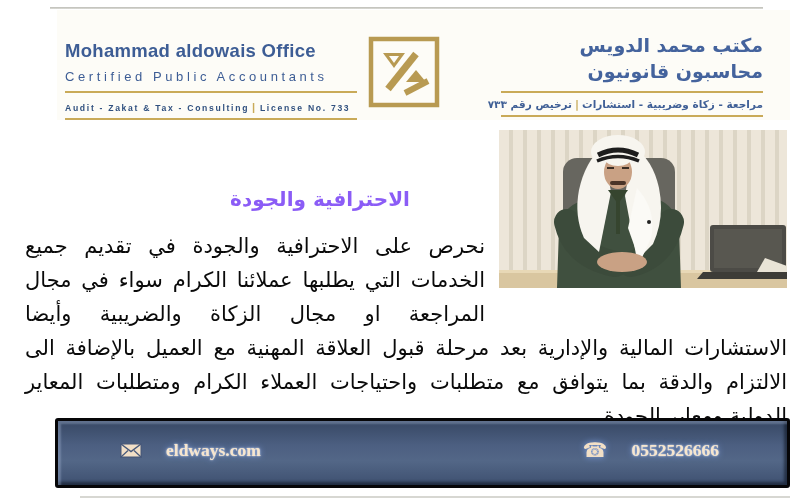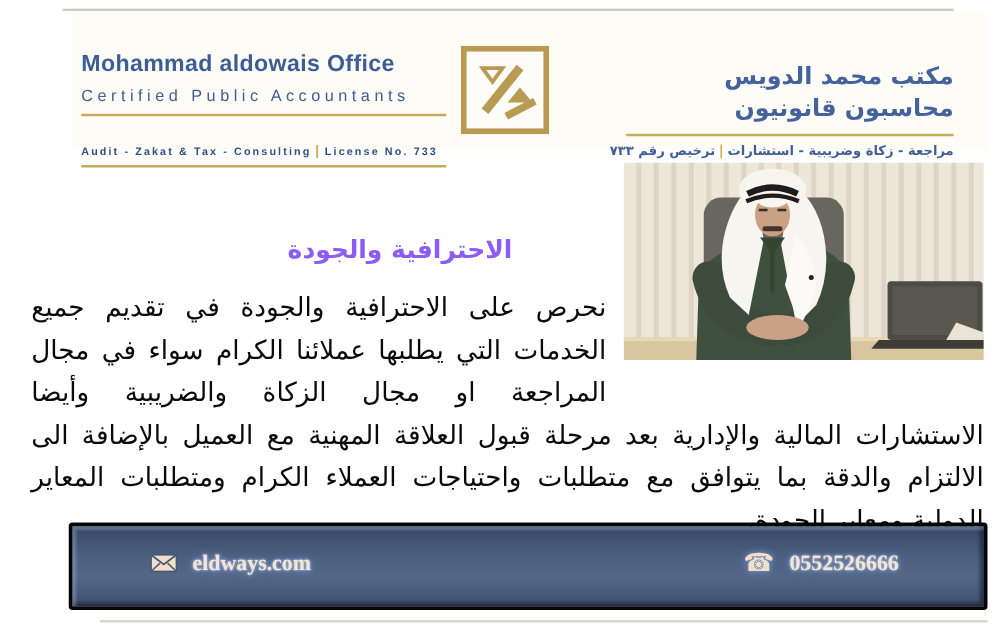--- a/index.html
+++ b/index.html
@@ -15,49 +15,49 @@
   
   .letterhead { position: absolute; left: 57px; top: 10px; width: 733px; height: 110px;
     background: #fdfcf7; }
   .header-en { position: absolute; left: 8px; top: 30px; width: 292px; }
   .en-title { font-family: "Liberation Sans", sans-serif; font-weight: bold;
     font-size: 18.5px; color: #3d5d95; letter-spacing: .3px; }
   .en-subtitle { font-family: "Liberation Sans", sans-serif; font-weight: normal;
     font-size: 13px; color: #3d5d95; letter-spacing: 3.6px; margin-top: 7px; }
   .gold-rule { height: 2px; background: #c9aa58; margin-top: 7px; }
   .en-tagline { font-family: "Liberation Sans", sans-serif; font-weight: bold;
-    font-size: 8.6px; color: #30507f; letter-spacing: 1.7px; padding: 22px 0 5px 0;
+    font-size: 8.6px; color: #30507f; letter-spacing: 1.7px; padding: 8px 0 5px 0;
     white-space: nowrap; }
   .gold-sep { color: #c9aa58; font-size: 11px; padding: 0 3px; font-weight: bold; }
 
   .logo-box { position: absolute; left: 311px; top: 26px; width: 72px; height: 72px; }
 
   .header-ar { position: absolute; right: 27px; top: 22px; width: 262px;
-    direction: rtl; text-align: right; margin-top: 16px; }
+    direction: rtl; text-align: right; }
   .ar-title { font-weight: bold; font-size: 19px; color: #44639d; line-height: 26px; }
   .ar-tagline { font-weight: bold; font-size: 10.5px; color: #3f5f96;
     padding: 5px 0 4px 0; white-space: nowrap; text-align: right; }
 
   
   .content { position: absolute; left: 25px; top: 125px; width: 762px; direction: rtl; }
   .photo-wrap { float: right; width: 288px; height: 158px; margin: 5px 0 12px 14px; }
   .photo-wrap svg { display: block; }
   .heading { font-size: 20px; font-weight: bold; color: #8b5cf6;
     text-align: center; padding-left: 130px; margin-top: 62px; direction: rtl; }
   .paragraph { margin-top: 18px; font-size: 21px; line-height: 34px; color: #0a0a0a;
     text-align: justify; direction: rtl; }
 
   
   .footer-bar { position: absolute; left: 55px; top: 418px; width: 735px; height: 70px;
     border: 3px solid #060608; border-radius: 3px;
     background: linear-gradient(180deg, #374864 0%, #4c5f81 38%, #536787 62%, #3e5070 100%);
     box-shadow: inset 3px 3px 2px rgba(173,190,219,0.35), inset -3px -3px 3px rgba(10,16,28,0.55);
     display: flex; align-items: center; justify-content: space-between;
     padding: 0 68px 6px 62px; }
-  .contact { display: flex; align-items: center; gap: 12px; cursor: pointer;
+  .contact { display: flex; align-items: center; gap: 24px; cursor: pointer;
     font-family: "Liberation Serif", serif; font-weight: bold; font-size: 17.5px;
     color: #f7e6ce; text-shadow: 0 0 6px #7fa2e6, 0 0 2px #ffffff; }
   .ficon { display: inline-flex; align-items: center; }
   .phone-glyph { font-family: "DejaVu Sans", sans-serif; font-size: 20px; line-height: 1;
     color: #f2dfc6; text-shadow: 0 0 6px #7fa2e6; }
 </style>
 </head>
 <body>
 
 <div class="page">

